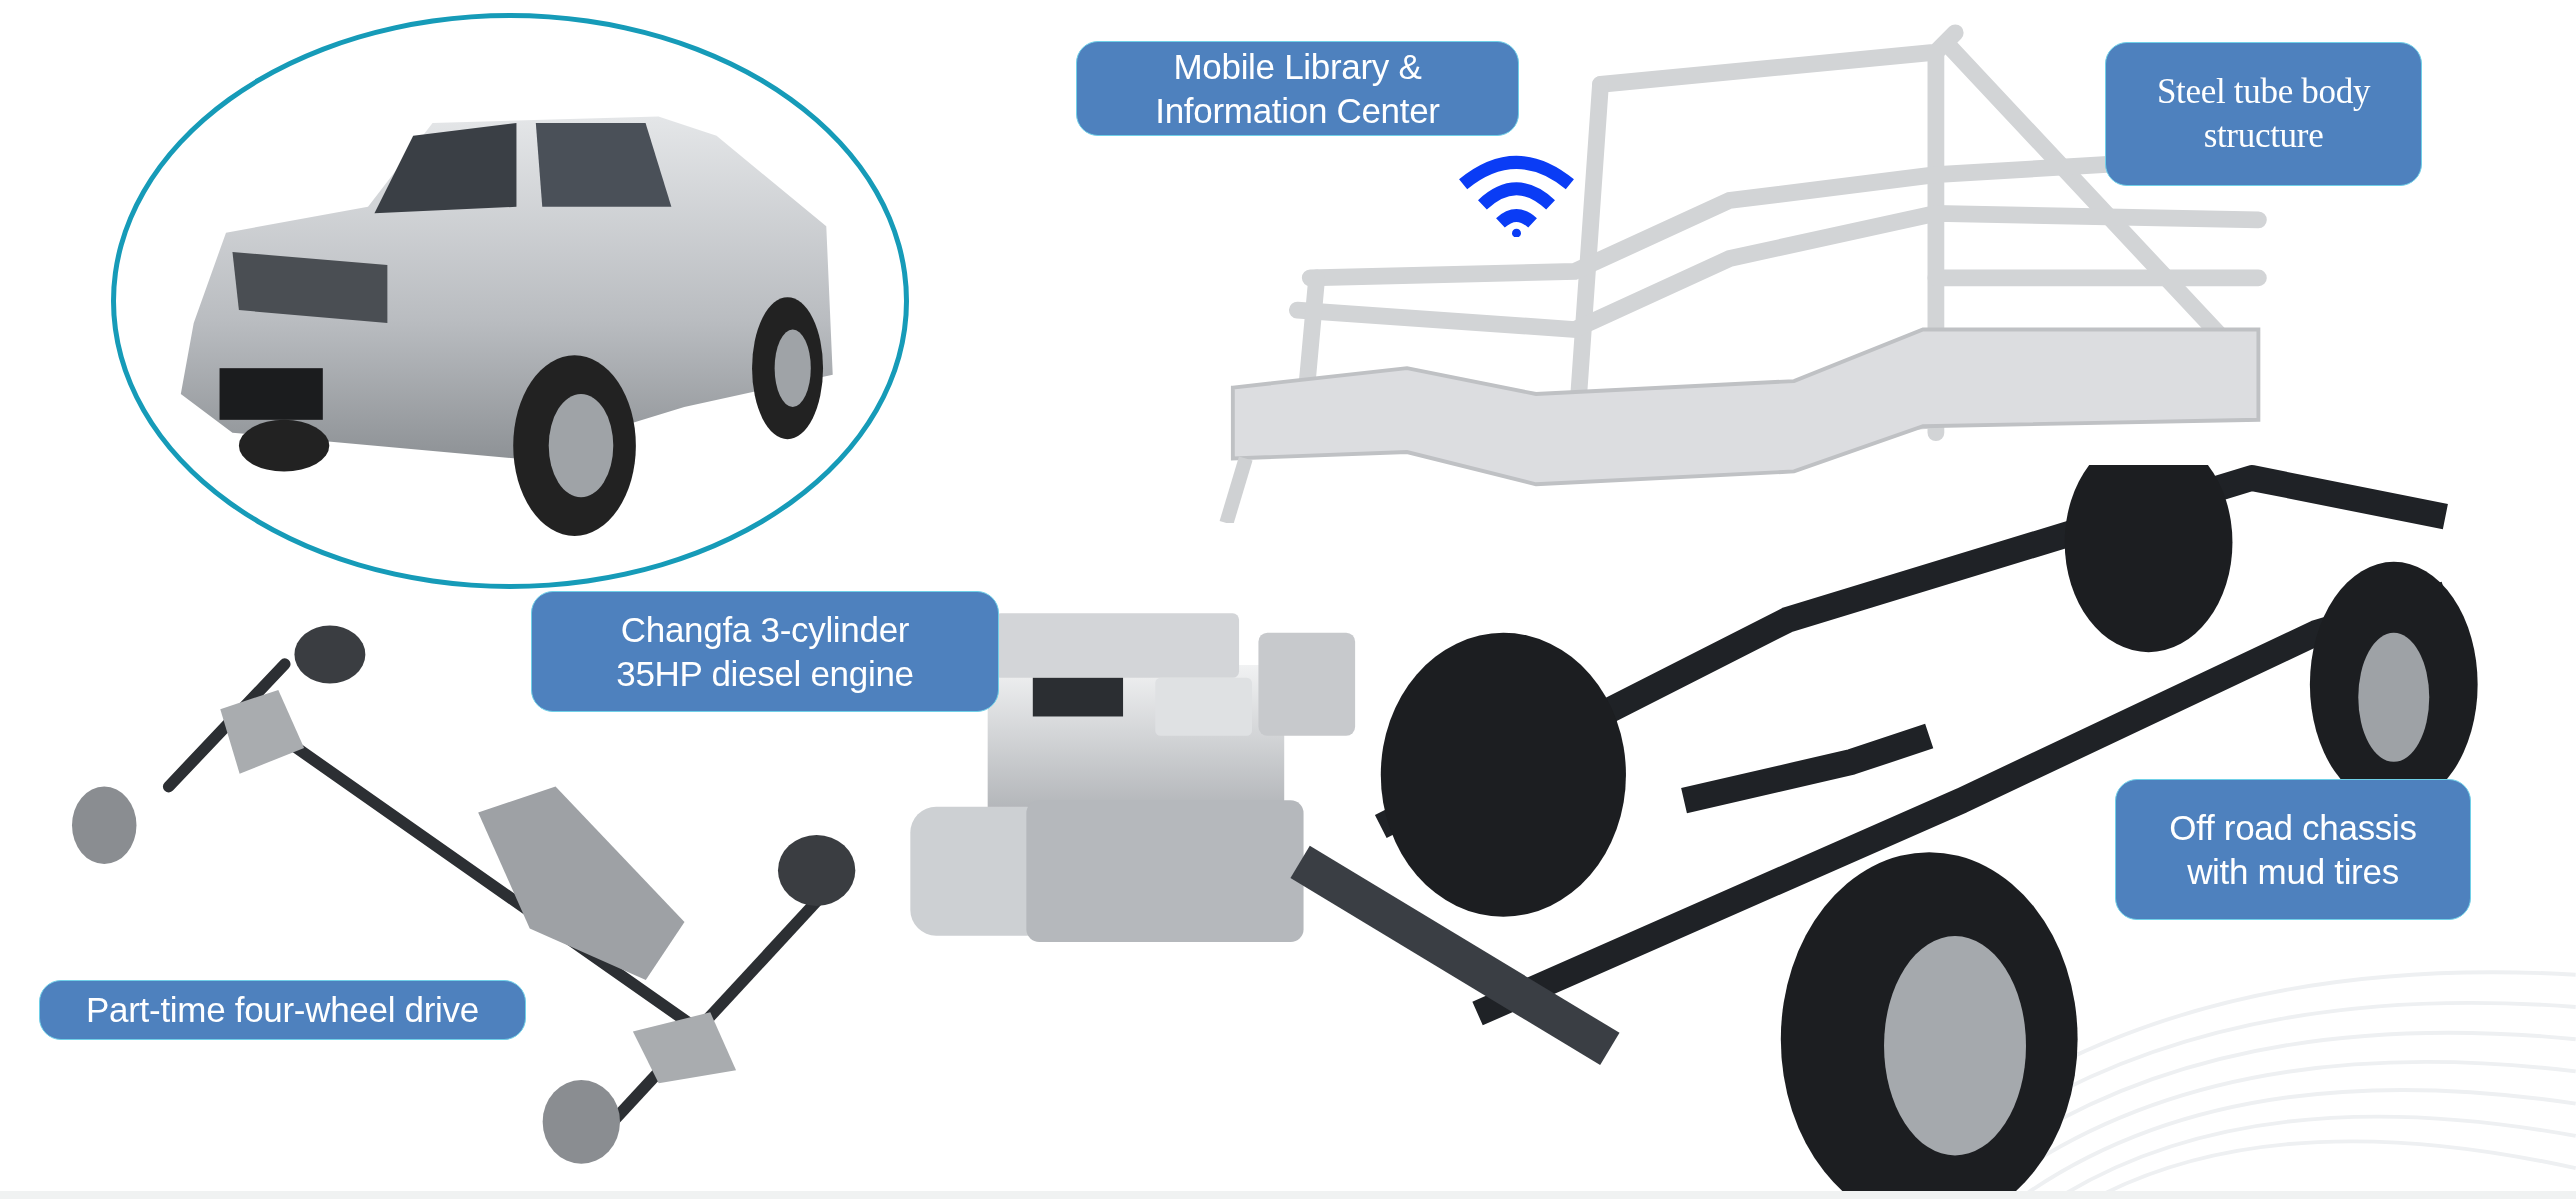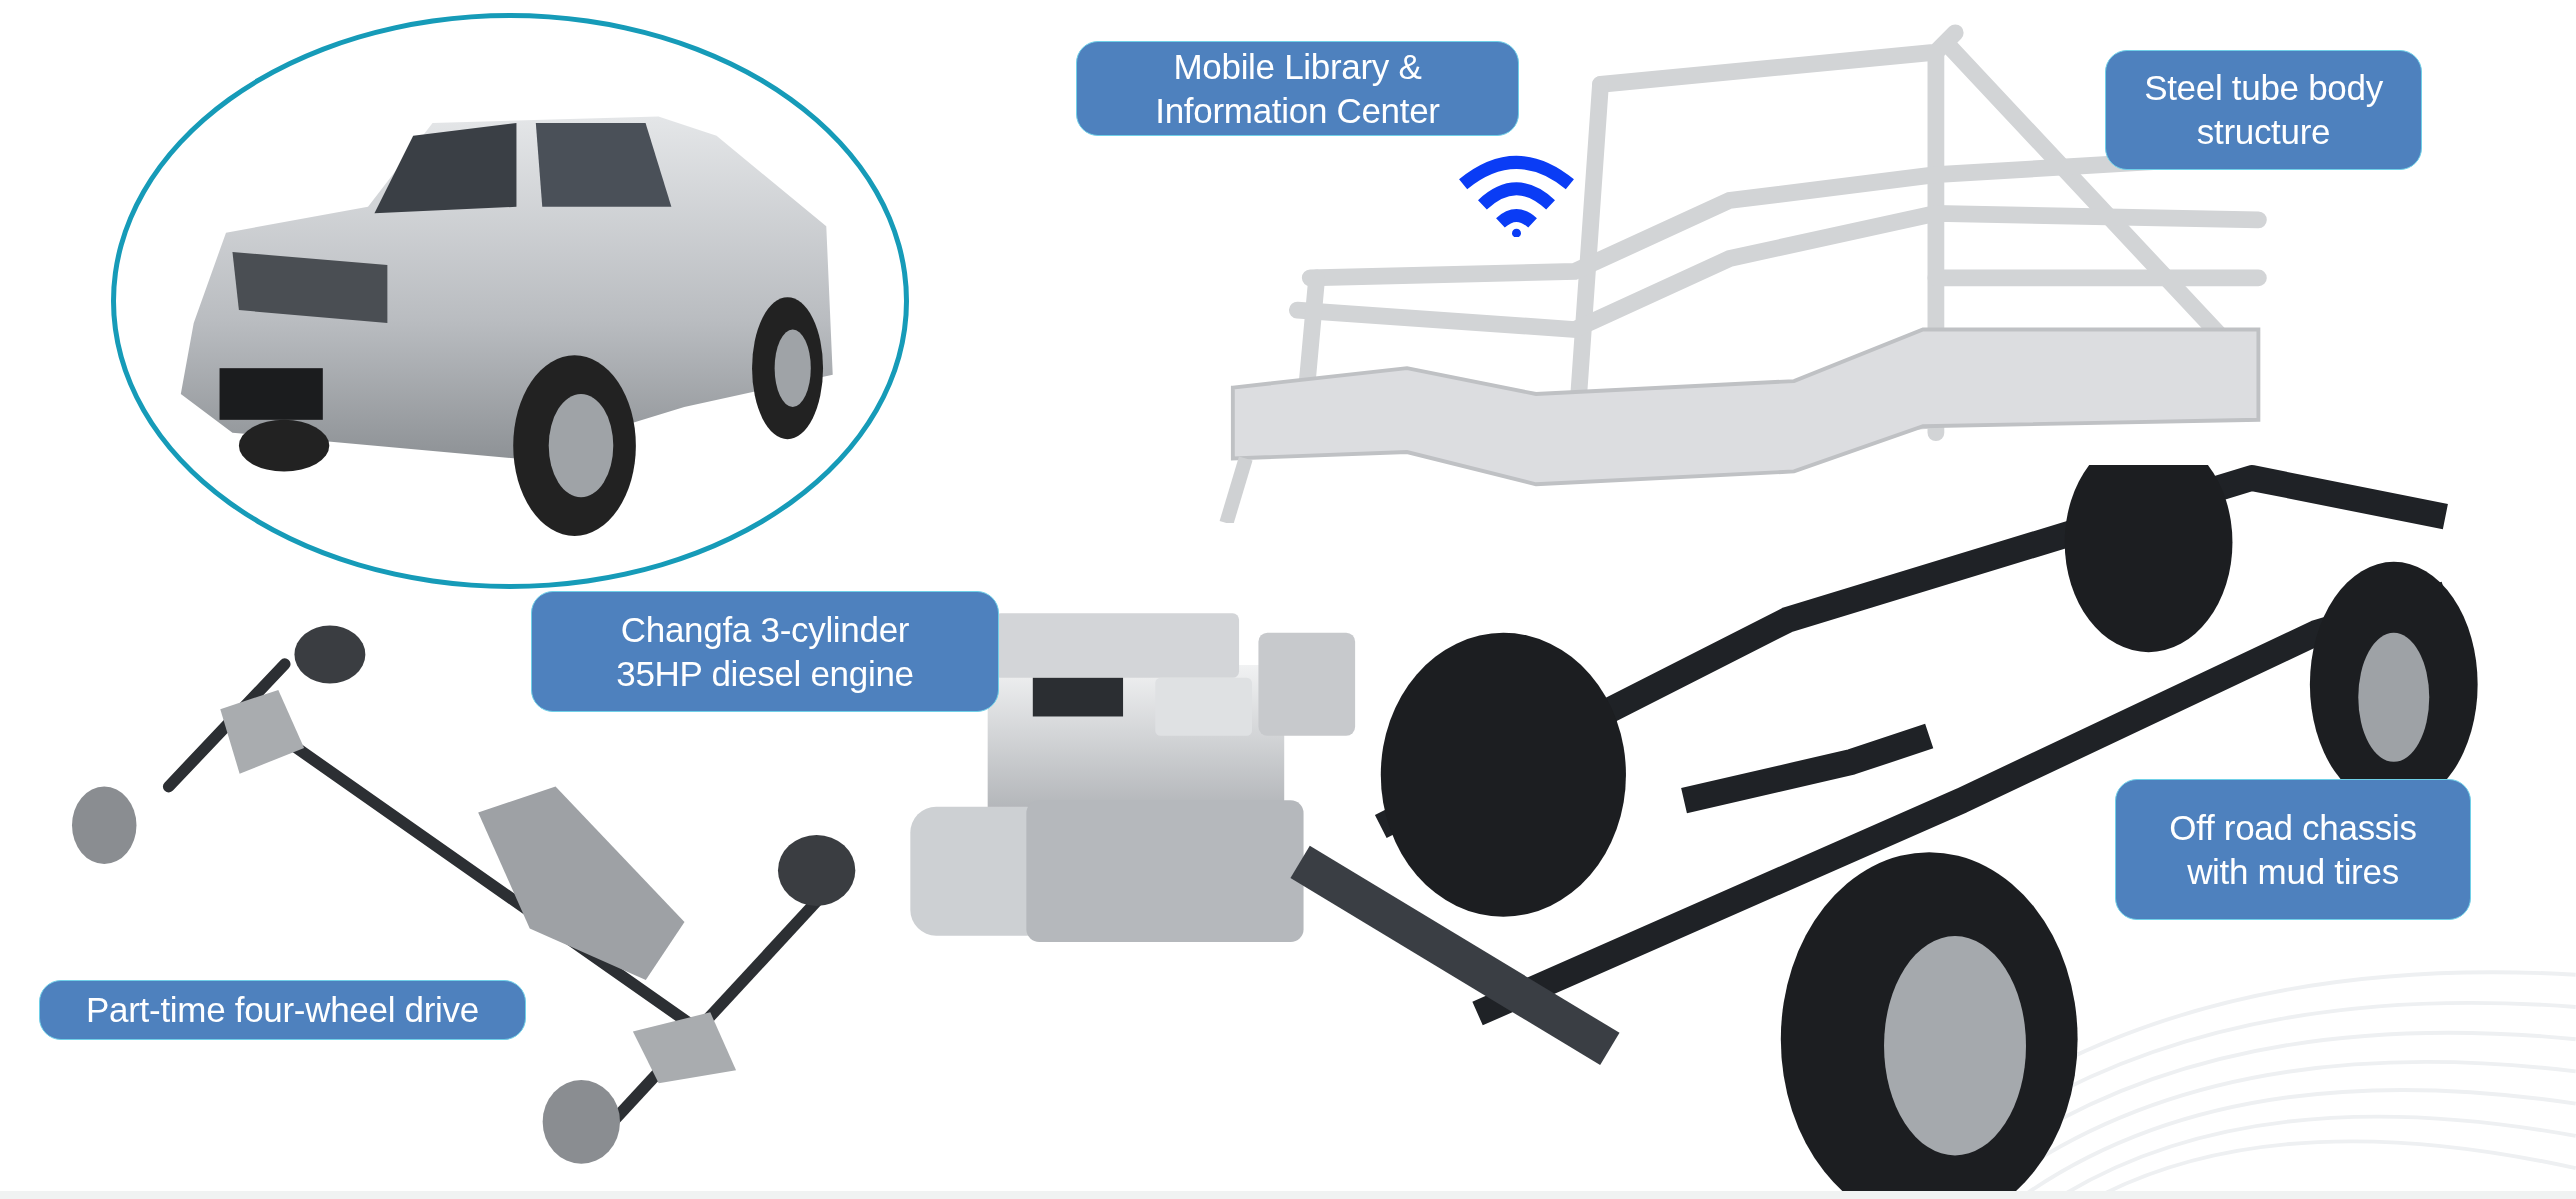--- a/index.html
+++ b/index.html
@@ -126,21 +126,21 @@
   <ellipse cx="1340" cy="120" rx="130" ry="170" fill="#1c1e21"></ellipse>
   <ellipse cx="1720" cy="340" rx="130" ry="190" fill="#1c1e21"></ellipse>
   <ellipse cx="1720" cy="360" rx="55" ry="100" fill="#9ea2a6"></ellipse>
   <ellipse cx="1000" cy="890" rx="230" ry="290" fill="#1c1e21"></ellipse>
   <ellipse cx="1040" cy="900" rx="110" ry="170" fill="#a5a9ad"></ellipse>
 </svg>
 
 <div class="label-box" style="left:1076px;top:41px;width:443px;height:95px;">Mobile Library &amp;
 Information Center</div>
 
-<div class="label-box" style="left:2105px;top:50px;width:317px;height:120px;">Steel tube body
+<div class="label-box" style="left:2105px;top:42px;width:317px;height:144px;font-family:Liberation Serif, serif;">Steel tube body
 structure</div>
 
 <div class="label-box" style="left:531px;top:591px;width:468px;height:121px;">Changfa 3-cylinder
 35HP diesel engine</div>
 
 <div class="label-box" style="left:2115px;top:779px;width:356px;height:141px;">Off road chassis
 with mud tires</div>
 
 <div class="label-box" style="left:39px;top:980px;width:487px;height:60px;">Part-time four-wheel drive</div>
 

